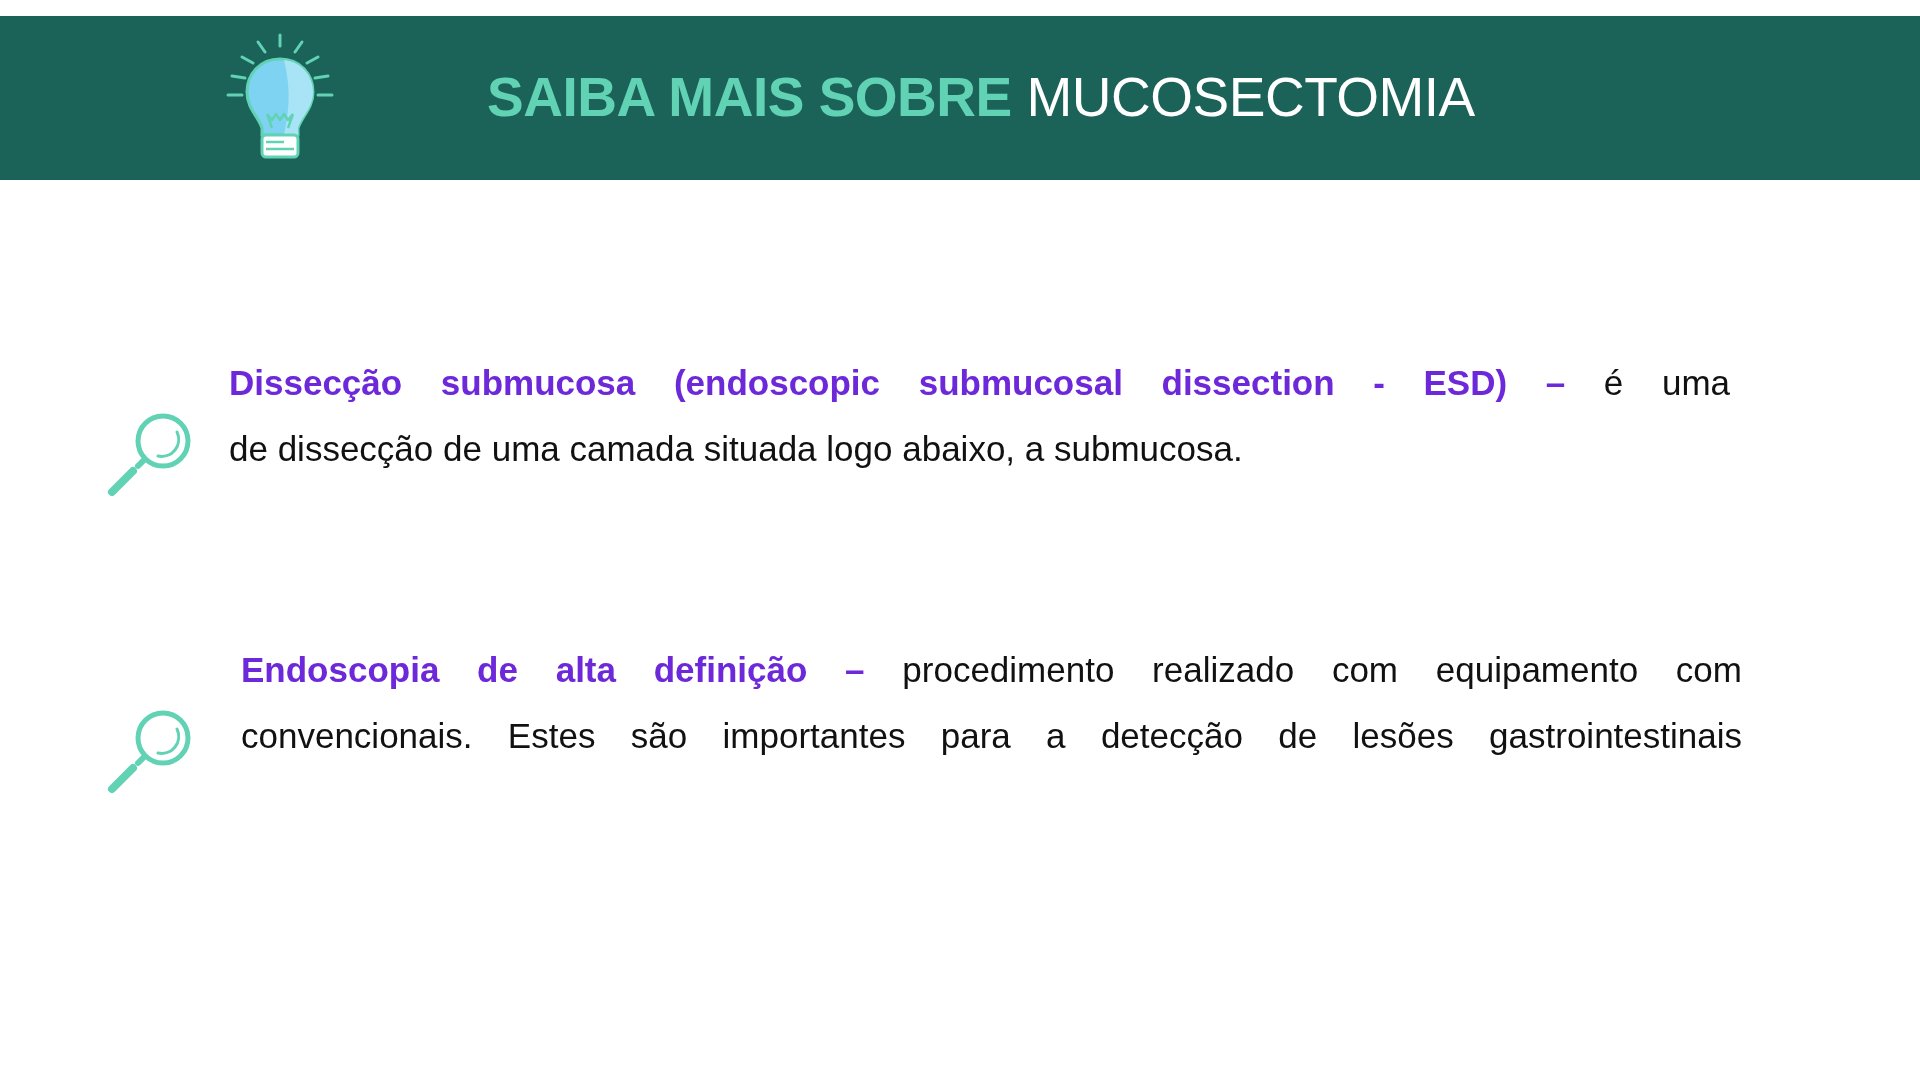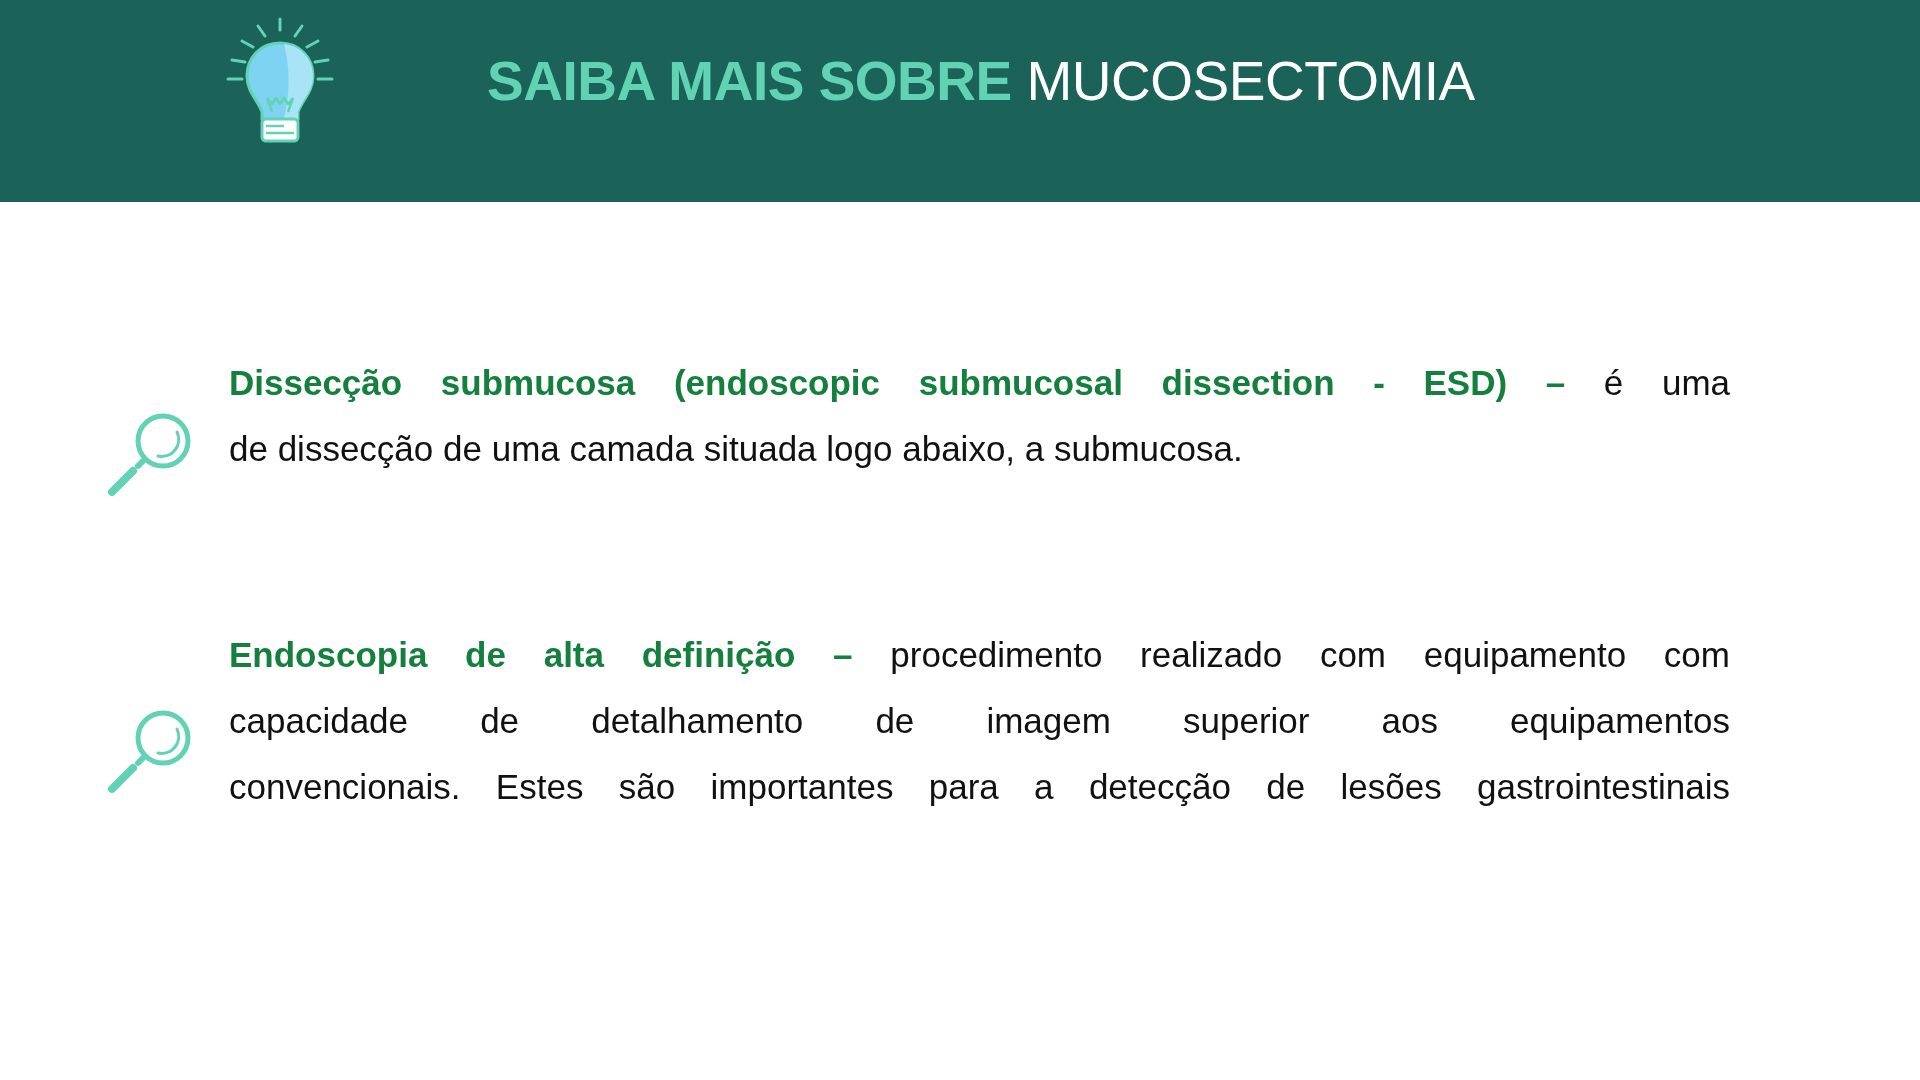--- a/index.html
+++ b/index.html
@@ -2,21 +2,21 @@
 <html><head>
 <meta charset="utf-8">
 <style>
   html, body { margin:0; padding:0; }
   body {
     width:1920px; height:1080px; position:relative; overflow:hidden;
     background:#ffffff;
     font-family:"Liberation Sans", "DejaVu Sans", sans-serif;
   }
   .header {
-    position:absolute; left:0; top:0; width:1920px; height:202px;
+    position:absolute; left:0; top:16px; width:1920px; height:164px;
     background:#1b6359;
   }
   .bulb-icon { position:absolute; left:222px; top:16px; width:114px; height:130px; }
   .title {
     position:absolute; left:487px; top:46px; height:70px;
     font-size:55px; line-height:70px; white-space:nowrap; letter-spacing:-0.5px;
   }
   .title .accent { color:#62d2b5; font-weight:700; }
   .title .main { color:#ffffff; font-weight:400; }
   .mag-icon { position:absolute; left:106px; width:88px; height:88px; }
@@ -25,21 +25,21 @@
     font-size:35px; color:#111111;
   }
   .line {
     display:block; height:66px; line-height:66px;
     text-align:justify; text-align-last:justify; white-space:nowrap;
     overflow:visible;
   }
   .line.last { text-align-last:left; }
   .line .inner { display:block; width:1501px; text-align:justify; text-align-last:justify; white-space:normal; word-spacing:0; }
   .line.last .inner { text-align-last:left; }
-  b { font-weight:700; color:#15803d; }
+  b { font-weight:700; color:#6d28d9; }
 </style>
 </head>
 <body>
 
 <div class="header">
   <svg class="bulb-icon" viewBox="0 0 114 130">
     <g stroke="#62d2b5" stroke-width="3" stroke-linecap="round" fill="none">
       <line x1="58" y1="3" x2="58" y2="14"></line>
       <line x1="36" y1="10" x2="43" y2="20"></line>
       <line x1="80" y1="10" x2="73" y2="20"></line>
@@ -80,24 +80,21 @@
   </div>
 </div>
 
 <div>
   <svg class="mag-icon" style="top:707px;" viewBox="0 0 88 88">
     <circle cx="57" cy="31" r="25" fill="none" stroke="#62d2b5" stroke-width="5"></circle>
     <path d="M71 22 A 17 17 0 0 1 52 46" fill="none" stroke="#62d2b5" stroke-width="3" stroke-linecap="round"></path>
     <line x1="38" y1="50" x2="32" y2="56" stroke="#62d2b5" stroke-width="6" stroke-linecap="round"></line>
     <line x1="27" y1="61" x2="6" y2="82" stroke="#62d2b5" stroke-width="8" stroke-linecap="round"></line>
   </svg>
-  <div class="para" style="top:622px;">
+  <div class="para" style="top:637px;margin-left:12px;">
     <span class="line">
         <span class="inner"><b>Endoscopia de alta definição –</b><span> procedimento realizado com equipamento com</span></span>
-      </span>
-    <span class="line">
-        <span class="inner">capacidade de detalhamento de imagem superior aos equipamentos</span>
       </span>
     <span class="line">
         <span class="inner">convencionais. Estes são importantes para a detecção de lesões gastrointestinais</span>
       </span>
   </div>
 </div>
 
 </body></html>

